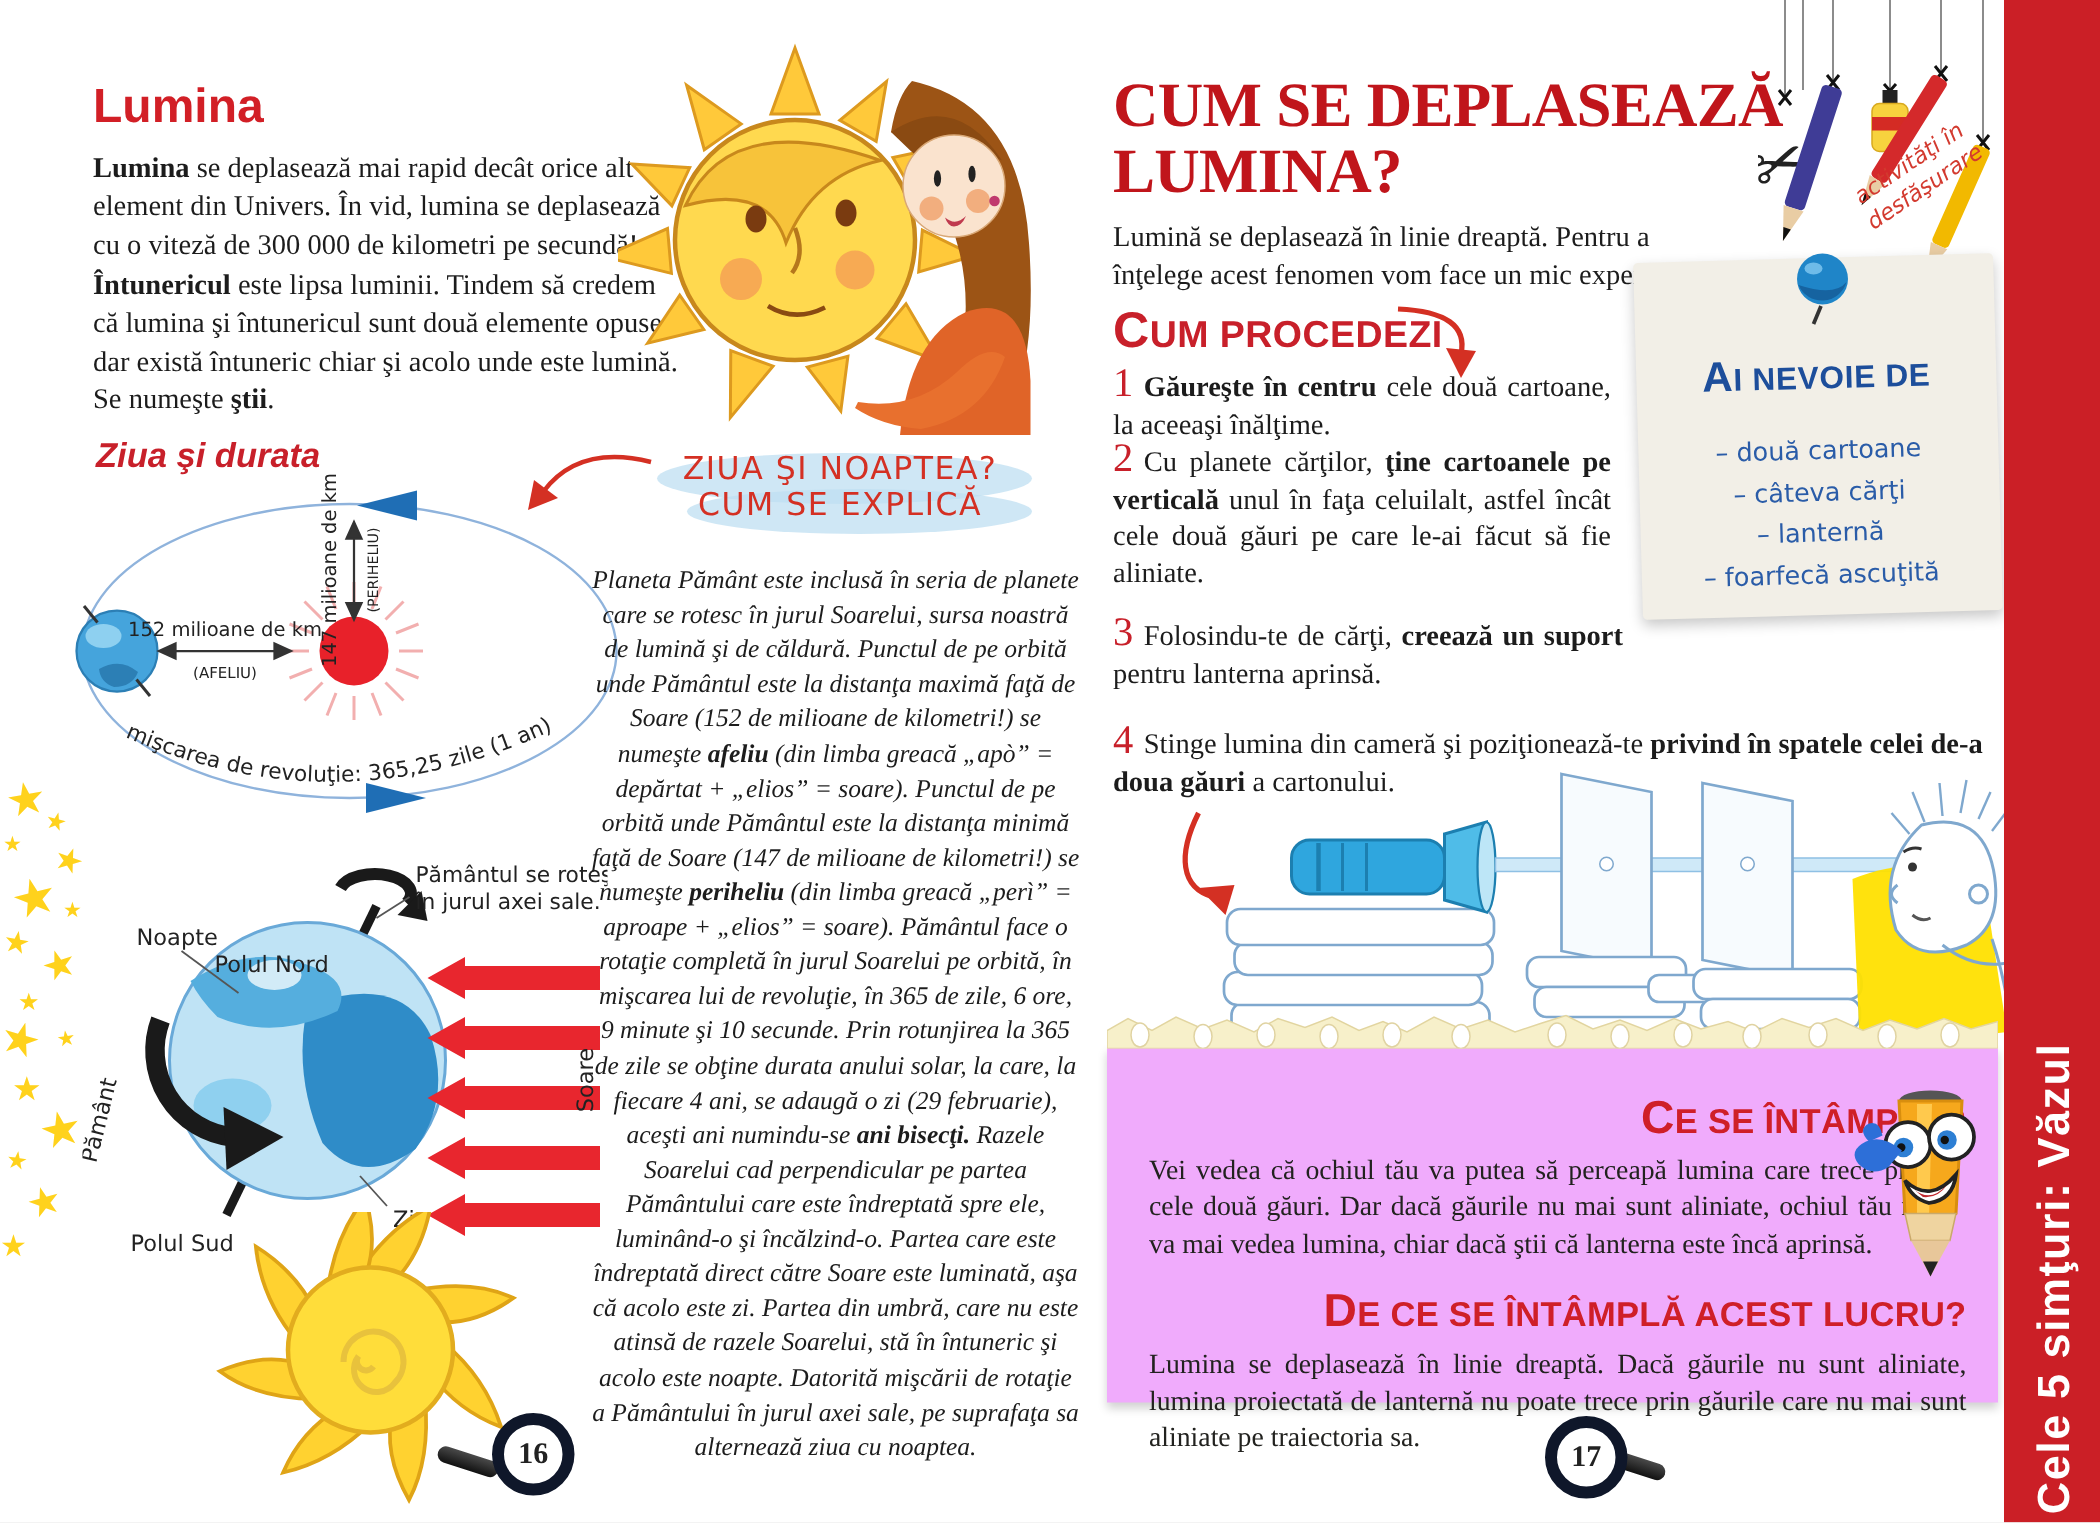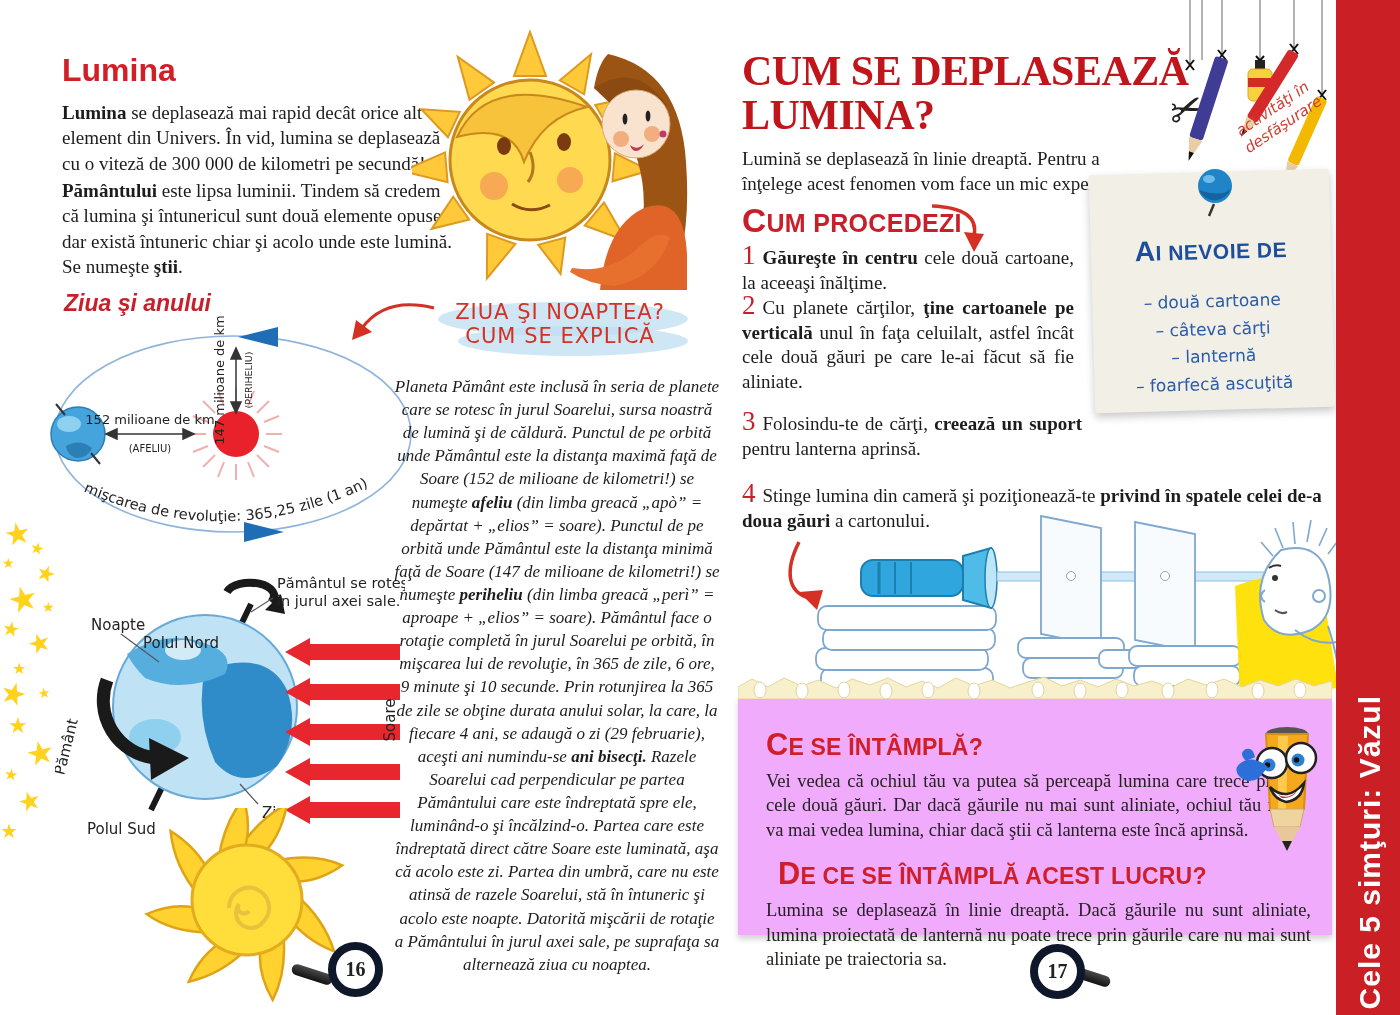--- a/index.html
+++ b/index.html
@@ -1,20 +1,20 @@
 <!DOCTYPE html>
 <html><head>
 <meta charset="utf-8">
 <style>
   html,body{margin:0;padding:0;background:#e9e9e9;}
   .spread{position:relative;width:1400px;height:1015px;background:#ffffff;overflow:hidden;
           font-family:"Liberation Serif",serif;color:#1c1c1c;}
   .abs{position:absolute;}
   
-  .uc{text-transform:uppercase;}
+  .uc{text-transform:uppercase;text-align:right;}
   .uc::first-letter{font-size:1.34em;}
   .left-title{font-family:"Liberation Sans",sans-serif;font-weight:bold;font-size:32px;color:#d21f26;margin:0;}
   .sec-head{font-family:"Liberation Sans",sans-serif;font-weight:bold;font-style:italic;font-size:23px;color:#c8202a;margin:0;}
   .big-title{font-family:"Liberation Serif",serif;font-weight:bold;font-size:42px;line-height:1.04;color:#c0151b;margin:0;letter-spacing:-0.5px;}
   .proc-head{font-family:"Liberation Sans",sans-serif;font-weight:bold;font-size:25px;color:#c8202a;margin:0;letter-spacing:.3px;}
   .box-head{font-family:"Liberation Sans",sans-serif;font-weight:bold;font-size:23px;color:#cf1f28;margin:0;letter-spacing:.2px;}
   .note-head{font-family:"Liberation Sans",sans-serif;font-weight:bold;font-size:21px;color:#1d4e9b;margin:0;text-align:center;letter-spacing:.5px;}
   
   .para{font-size:19px;line-height:1.34;margin:0;}
   .step{font-size:19px;line-height:1.3;text-align:justify;}
@@ -49,21 +49,21 @@
 </head>
 <body>
 
 <div class="spread">
 
   <section>
 
     <h1 class="abs left-title" style="left:62px;top:52px;">Lumina</h1>
 
     <p class="abs para" style="left:62px;top:100px;width:382px;"><b>Lumina</b><span> se deplasează mai rapid decât orice alt element din Univers. În vid, lumina se deplasează cu o viteză de 300 000 de kilometri pe secundă!</span></p>
-    <p class="abs para" style="left:62px;top:178px;width:392px;"><b>Pământului</b><span> este lipsa luminii. Tindem să credem că lumina şi întunericul sunt două elemente opuse, dar există întuneric chiar şi acolo unde este lumină. Se numeşte </span><b>ştii</b><span>.</span></p>
+    <p class="abs para" style="left:62px;top:178px;width:392px;"><b>Întunericul</b><span> este lipsa luminii. Tindem să credem că lumina şi întunericul sunt două elemente opuse, dar există întuneric chiar şi acolo unde este lumină. Se numeşte </span><b>ştii</b><span>.</span></p>
 
     <svg class="abs" style="left:412px;top:12px;" width="290" height="285" viewBox="0 0 290 285">
       <g transform="translate(118,148)">
         <g fill="#ffc93a" stroke="#dd9a1f" stroke-width="2">
           <path transform="rotate(0)" d="M0,-128 L16,-84 L-16,-84 Z"></path>
           <path transform="rotate(30)" d="M0,-122 L14,-84 L-14,-84 Z"></path>
           <path transform="rotate(60)" d="M0,-130 L15,-84 L-15,-84 Z"></path>
           <path transform="rotate(95)" d="M0,-120 L14,-84 L-14,-84 Z"></path>
           <path transform="rotate(130)" d="M0,-126 L15,-84 L-15,-84 Z"></path>
           <path transform="rotate(165)" d="M0,-118 L14,-84 L-14,-84 Z"></path>
@@ -88,21 +88,21 @@
       <ellipse cx="213" cy="107" rx="2.4" ry="5.5" fill="#222"></ellipse>
       <ellipse cx="236" cy="104" rx="2.4" ry="5.5" fill="#222"></ellipse>
       <circle cx="209" cy="127" r="8" fill="#f0a06a" opacity=".8"></circle>
       <circle cx="240" cy="122" r="8" fill="#f0a06a" opacity=".8"></circle>
       <path d="M218,133 q7,6 14,-1 q-3,7 -8,7 q-4,0 -6,-6 Z" fill="#c03a4e"></path>
       <circle cx="251" cy="122" r="3.5" fill="#c03a6e"></circle>
       <path d="M188,278 Q194,214 232,196 Q272,182 275,242 L275,278 Z" fill="#e06428"></path>
       <path d="M160,256 Q198,262 226,236 Q246,216 258,226 Q244,266 202,274 Q176,272 158,260 Z" fill="#e8702e"></path>
     </svg>
 
-    <h2 class="abs sec-head" style="left:64px;top:290px;">Ziua şi anului</h2>
+    <h2 class="abs sec-head" style="left:64px;top:290px;">Ziua şi durata</h2>
 
     <svg class="abs" style="left:28px;top:312px;" width="400" height="240" viewBox="0 0 400 240">
       <ellipse cx="205" cy="122" rx="178" ry="98" fill="none" stroke="#8fb3dc" stroke-width="1.6"></ellipse>
       <polygon points="250,15 210,25 250,35" fill="#1f6eb5"></polygon>
       <polygon points="216,210 256,220 216,230" fill="#1f6eb5"></polygon>
       <g>
         <g stroke="#f2afaf" stroke-width="2">
           <line x1="208" y1="92" x2="208" y2="76"></line>
             <line x1="208" y1="152" x2="208" y2="168"></line>
           <line x1="178" y1="122" x2="162" y2="122"></line>

